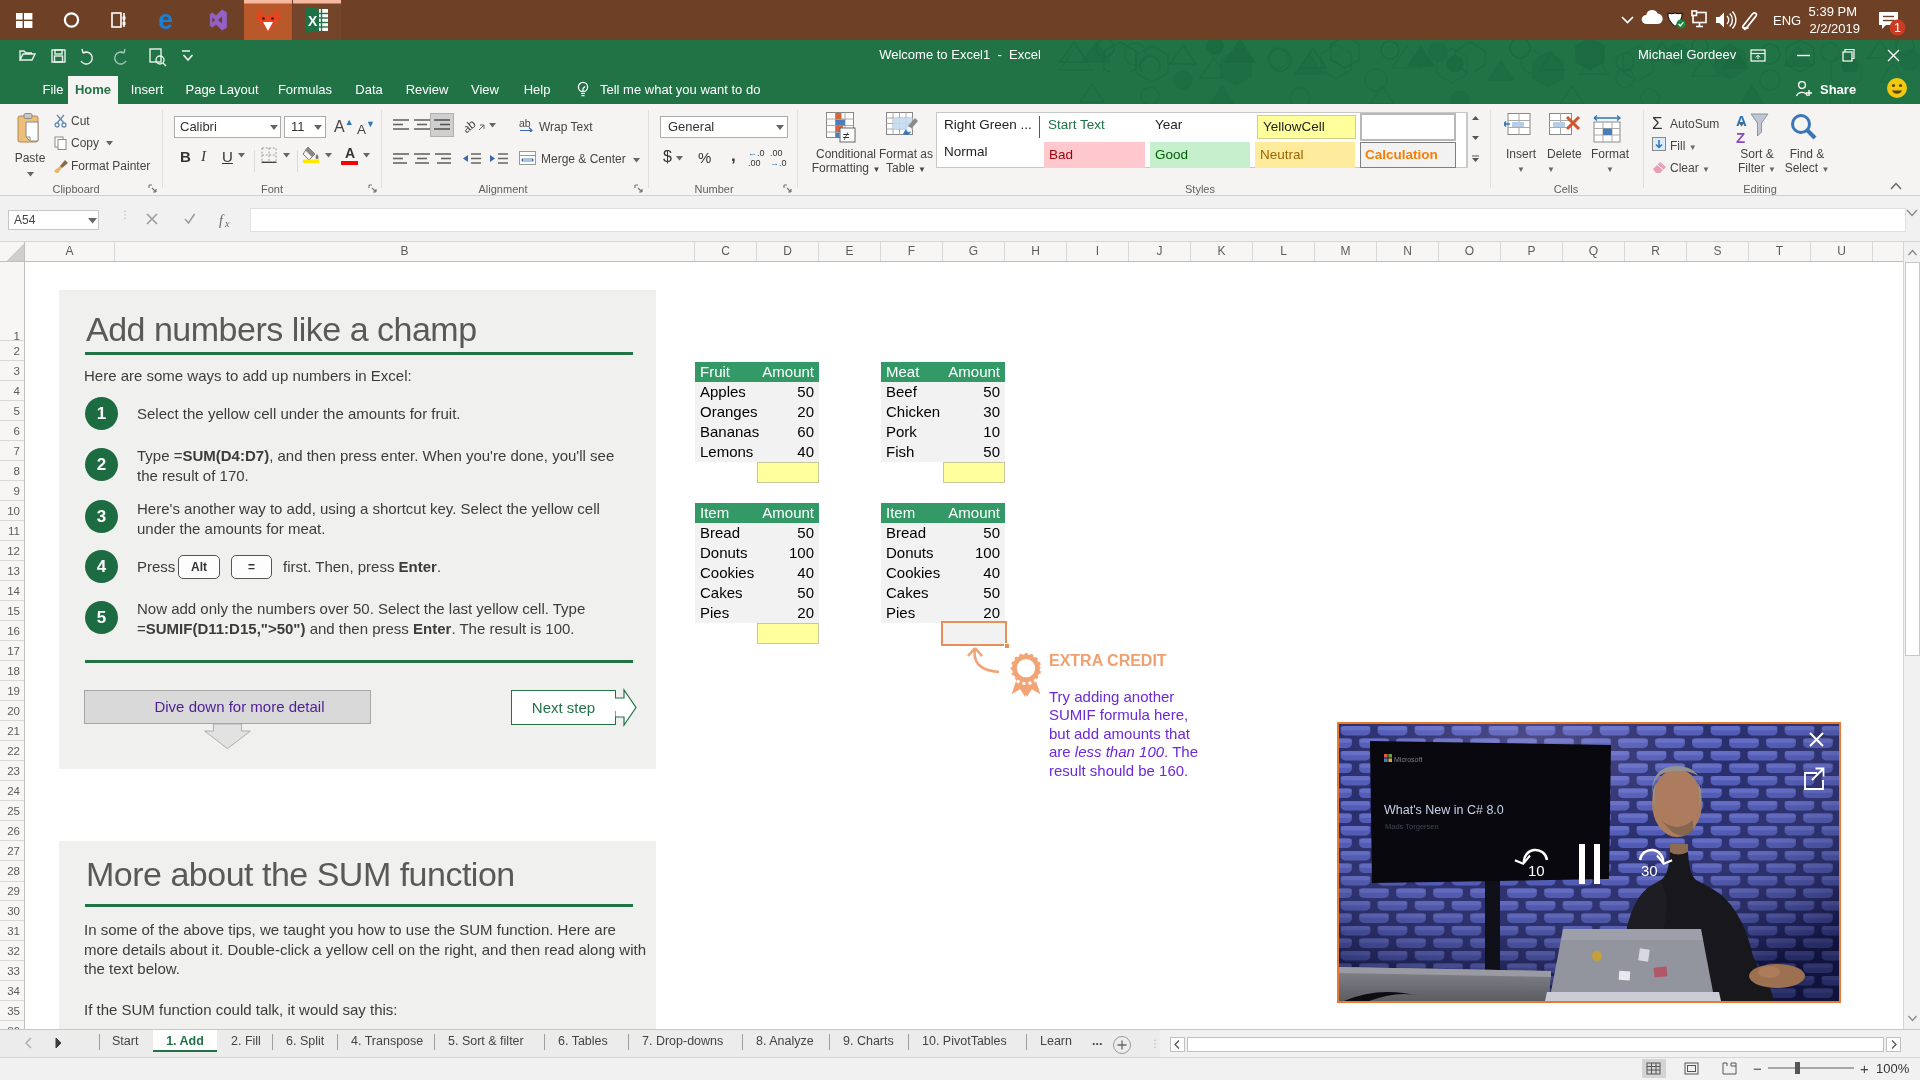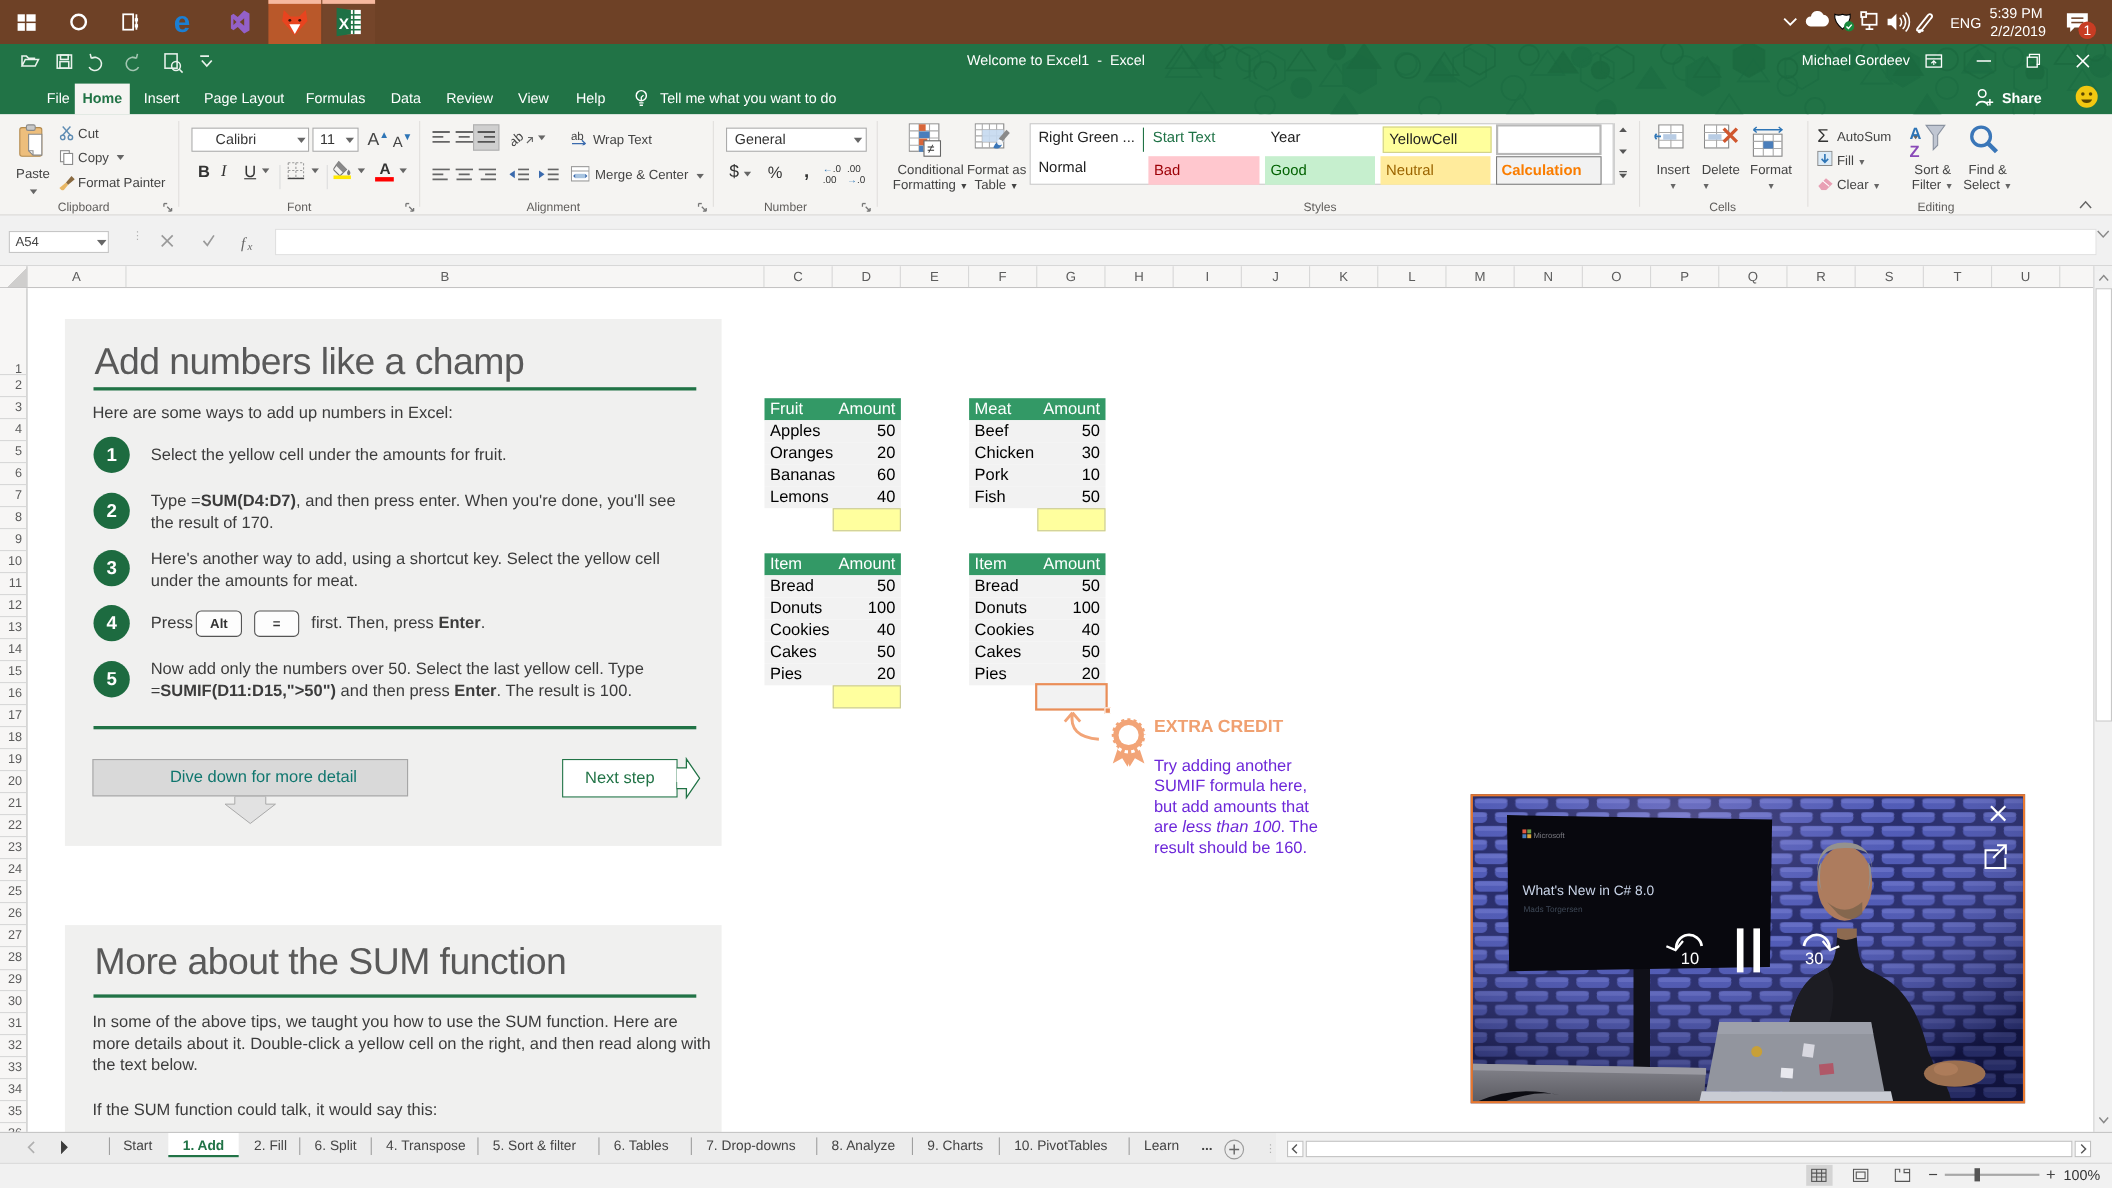--- a/index.html
+++ b/index.html
@@ -332,21 +332,21 @@
     <path d="M1 12 l6 -5 l2 2 l-5 6 Z" fill="#e8b765"></path>
       <path d="M7 7 l5 -6 l3 3 l-6 5 Z" fill="#8a6a40"></path>
   </svg>
   <div class="abs" style="left:71px;top:55px;">Format Painter</div>
   <div class="glabel" style="left:16px;">Clipboard</div>
   <svg class="dlg" style="left:148px" viewBox="0 0 10 10">
       <path d="M1 1 v3 M1 1 h3 M4 4 l4 4 M8 8 v-3 M8 8 h-3" stroke="#777" stroke-width="1.2" fill="none"></path>
     </svg>
   <div class="gsep" style="left:162px;"></div>
 
-  <div class="abs" style="left:174px;top:12px;width:107px;height:22px;background:#fff;border:1px solid #ababab;font-size:13px;line-height:20px;padding-left:21px;color:#333;">Calibri</div>
+  <div class="abs" style="left:174px;top:12px;width:107px;height:22px;background:#fff;border:1px solid #ababab;font-size:13px;line-height:20px;padding-left:5px;color:#333;">Calibri</div>
   <svg width="8" height="6" style="position:absolute;left:270px;top:21px">
       <path d="M0 0 h8 l-4 5 Z" fill="#666"></path>
     </svg>
   <div class="abs" style="left:284px;top:12px;width:42px;height:22px;background:#fff;border:1px solid #ababab;font-size:13px;line-height:20px;padding-left:6px;color:#333;">11</div>
   <svg width="8" height="6" style="position:absolute;left:314px;top:21px">
       <path d="M0 0 h8 l-4 5 Z" fill="#666"></path>
     </svg>
   <div class="abs" style="left:334px;top:13px;font-size:16px;color:#444;">A<span style="font-size:9px;color:#2e75b6;vertical-align:7px;">▲</span></div>
   <div class="abs" style="left:357px;top:15px;font-size:13.5px;color:#444;">A<span style="font-size:9px;color:#2e75b6;vertical-align:7px;">▼</span></div>
   <div class="gsep" style="left:254px;top:46px;height:22px;background:#dcdcdc;"></div>
@@ -724,21 +724,21 @@
   <div class="abs btext" style="left:137px;top:295px;">Press</div>
   <div class="abs" style="left:178px;top:293px;width:42px;height:24px;background:#fdfdfd;border:1px solid #555;border-radius:5px;font-size:12px;font-weight:bold;text-align:center;line-height:22px;color:#333;">Alt</div>
   <div class="abs" style="left:231px;top:293px;width:41px;height:24px;background:#fdfdfd;border:1px solid #555;border-radius:5px;font-size:12px;font-weight:bold;text-align:center;line-height:22px;color:#333;">=</div>
   <div class="abs btext" style="left:283px;top:295px;">first. Then, press <b>Enter</b>.</div>
 
   <div class="step-circle" style="left:85px;top:339px;">5</div>
   <div class="abs btext" style="left:137px;top:337px;width:480px;">Now add only the numbers over 50. Select the last yellow cell. Type =<b>SUMIF(D11:D15,"&gt;50")</b> and then press <b>Enter</b>. The result is 100.</div>
 
   <div class="gline" style="left:85px;top:398px;width:548px;"></div>
 
-  <div class="abs" style="left:84px;top:428px;width:287px;height:34px;background:#d9d9d9;border:1px solid #a6a6a6;font-size:15px;color:#0f766e;text-align:center;line-height:32px;padding-left:24px;">Dive down for more detail</div>
+  <div class="abs" style="left:84px;top:428px;width:287px;height:34px;background:#d9d9d9;border:1px solid #a6a6a6;font-size:15px;color:#4c1d95;text-align:center;line-height:32px;padding-left:24px;">Dive down for more detail</div>
   <svg width="52" height="30" viewBox="0 0 52 30" style="position:absolute;left:202px;top:462px;">
     <path d="M10 0 h32 v8 h10 l-26 20 l-26 -20 h10 Z" fill="#e2e2e2" stroke="#a6a6a6" transform="scale(0.88) translate(3,0)"></path>
   </svg>
   <div class="abs" style="left:511px;top:428px;width:105px;height:35px;background:#fff;border:1px solid #217346;font-size:15px;color:#217346;text-align:center;line-height:33px;">Next step</div>
   <svg width="22" height="39" viewBox="0 0 22 39" style="position:absolute;left:615px;top:426px;">
     <path d="M0 10 h9 v-8 l12 17.5 l-12 17.5 v-8 h-9 v-6" fill="#fff" stroke="#217346" stroke-width="1.2"></path>
   </svg>
 
   <div class="panel" style="left:59px;top:579px;width:597px;height:195px;"></div>
   <div class="abs h1" style="left:86px;top:593px;">More about the SUM function</div>

